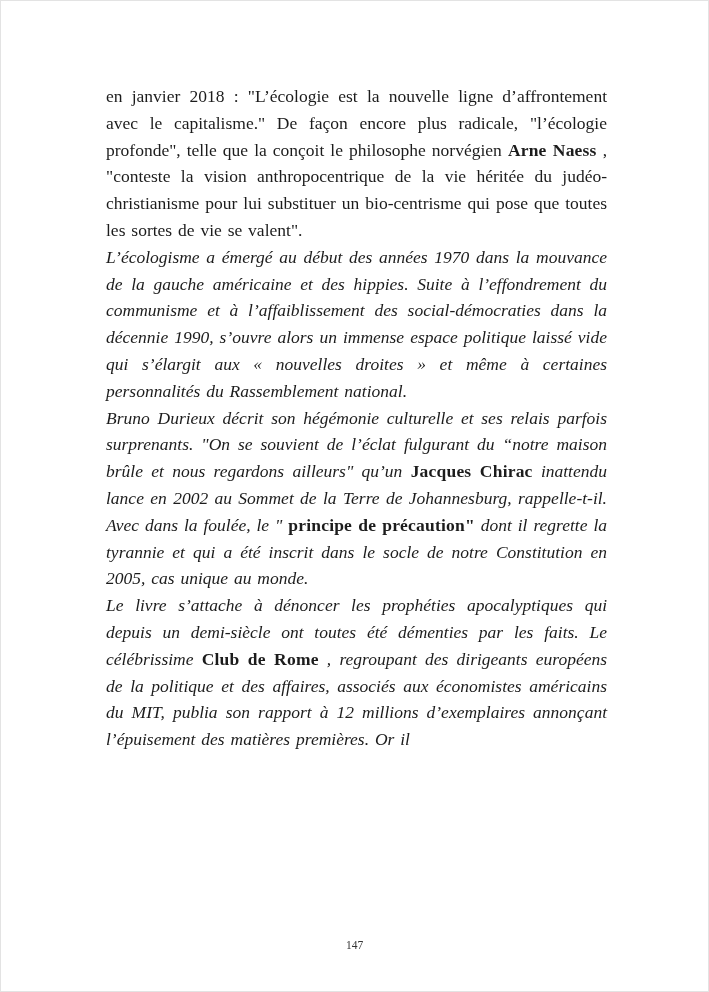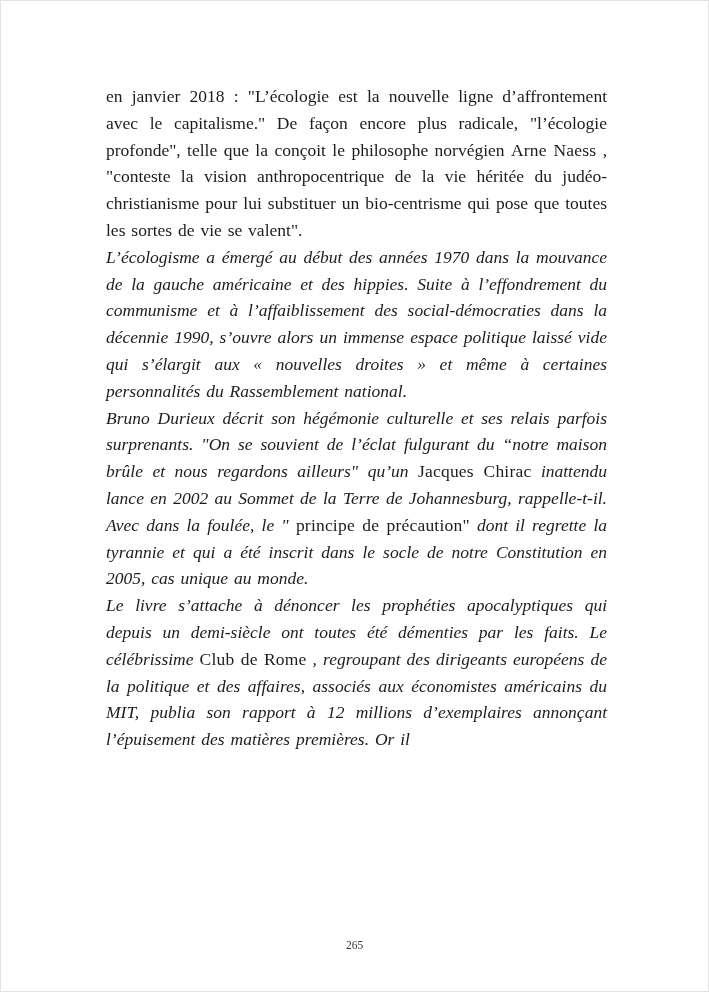--- a/index.html
+++ b/index.html
@@ -31,21 +31,21 @@
   }
   .para {
     margin: 0;
     padding: 0;
     word-spacing: 1.5px;
   }
   .para.ital {
     font-style: italic;
   }
   .para b {
-    font-weight: 400;
+    font-weight: 700;
     font-style: normal;
     letter-spacing: 0.2px;
   }
   .page-number {
     position: absolute;
     left: 0;
     right: 0;
     top: 938px;
     text-align: center;
     font-size: 11.5px;
@@ -63,15 +63,15 @@
     <p class="para roman"><span>en janvier 2018 : "L’écologie est la nouvelle ligne d’affrontement avec le capitalisme." De façon encore plus radicale, "l’écologie profonde", telle que la conçoit le philosophe norvégien </span><b>Arne Naess</b><span> , "conteste la vision anthropocentrique de la vie héritée du judéo-christianisme pour lui substituer un bio-centrisme qui pose que toutes les sortes de vie se valent".</span></p>
 
     <p class="para ital"><span>L’écologisme a émergé au début des années 1970 dans la mouvance de la gauche américaine et des hippies. Suite à l’effondrement du communisme et à l’affaiblissement des social-démocraties dans la décennie 1990, s’ouvre alors un immense espace politique laissé vide qui s’élargit aux « nouvelles droites » et même à certaines personnalités du Rassemblement national.</span></p>
 
     <p class="para ital"><span>Bruno Durieux décrit son hégémonie culturelle et ses relais parfois surprenants. "On se souvient de l’éclat fulgurant du “notre maison brûle et nous regardons ailleurs" qu’un </span><b>Jacques Chirac</b><span> inattendu lance en 2002 au Sommet de la Terre de Johannesburg, rappelle-t-il. Avec dans la foulée, le " </span><b>principe de précaution"</b><span> dont il regrette la tyrannie et qui a été inscrit dans le socle de notre Constitution en 2005, cas unique au monde.</span></p>
 
     <p class="para ital"><span>Le livre s’attache à dénoncer les prophéties apocalyptiques qui depuis un demi-siècle ont toutes été démenties par les faits. Le célébrissime </span><b>Club de Rome</b><span> , regroupant des dirigeants européens de la politique et des affaires, associés aux économistes américains du MIT, publia son rapport à 12 millions d’exemplaires annonçant l’épuisement des matières premières. Or il</span></p>
 
   </div>
 
-  <div class="page-number">265</div>
+  <div class="page-number">147</div>
 
 </div>
 
 </body></html>

